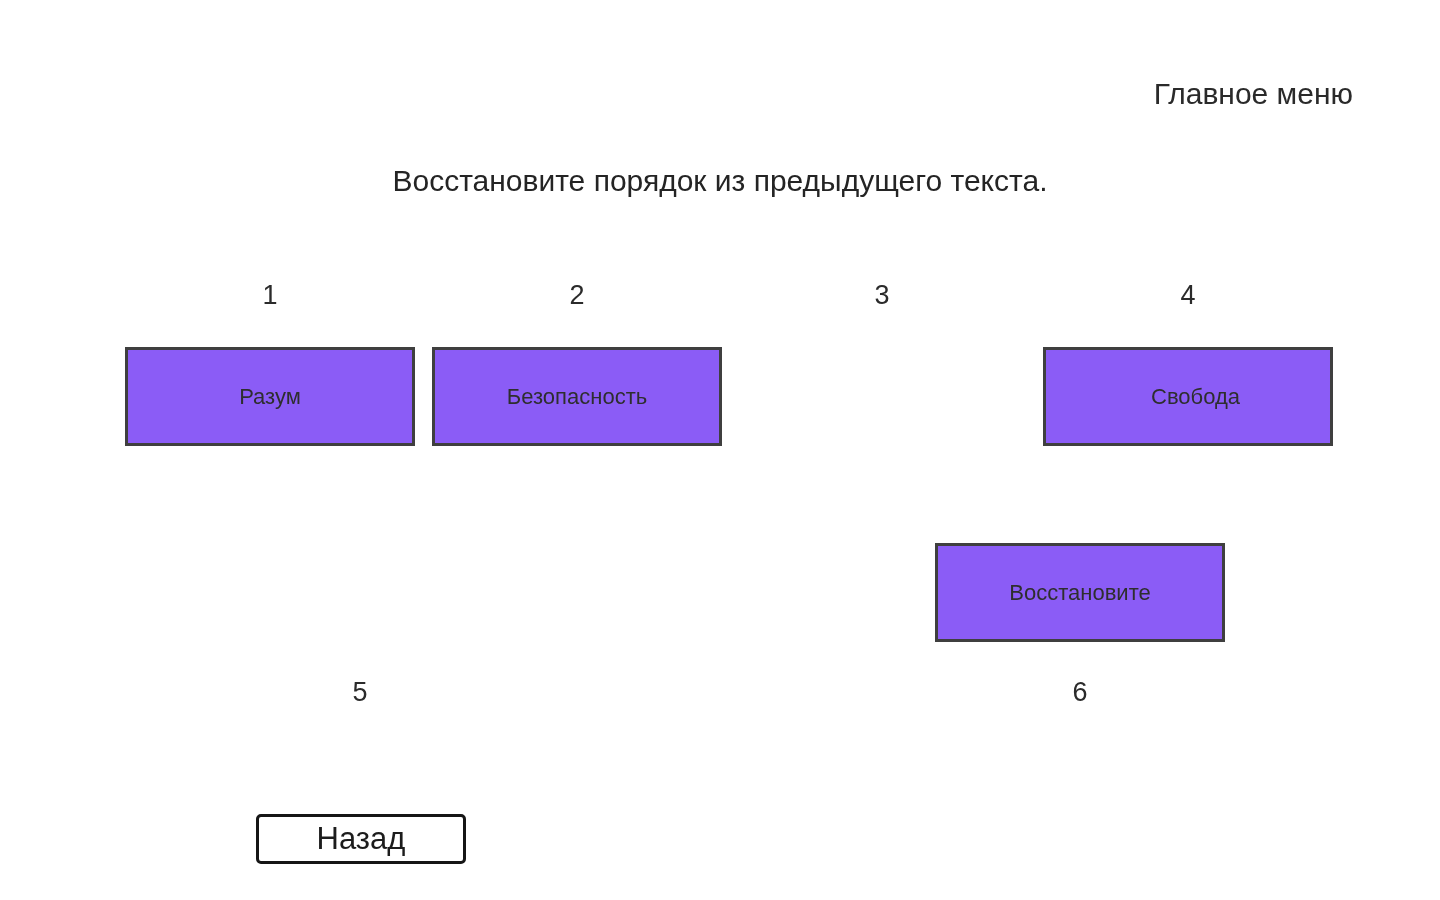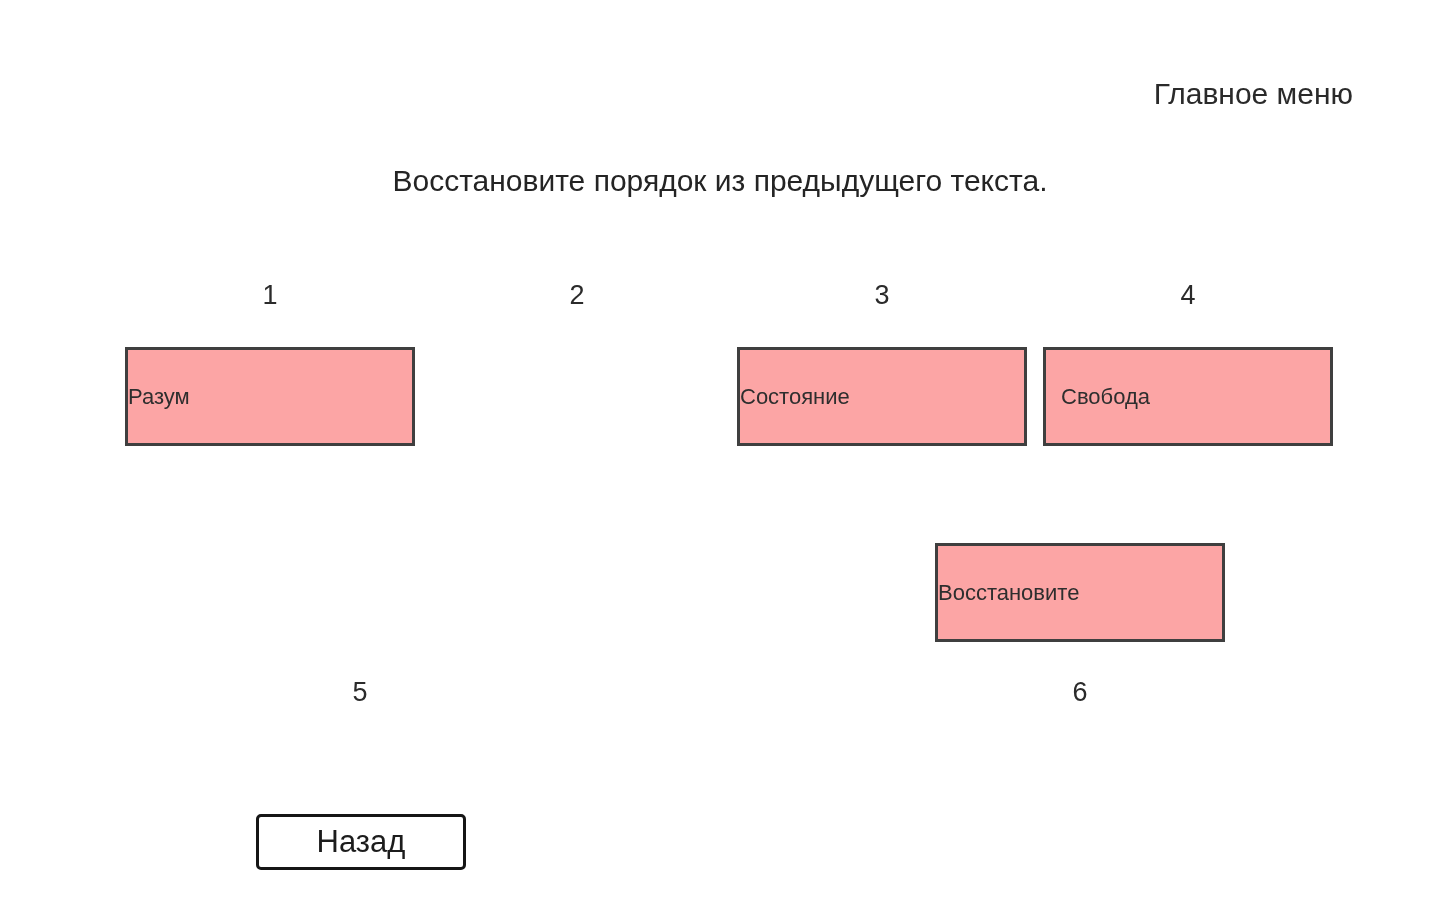--- a/index.html
+++ b/index.html
@@ -44,44 +44,44 @@
     font-size: 27px;
     line-height: 30px;
     color: #2b2b2b;
   }
   .word-box {
     position: absolute;
     width: 290px;
     height: 99px;
     box-sizing: border-box;
     border: 3px solid #3f3f3f;
-    background: #fca5a5;
+    background: #8b5cf6;
     display: flex;
     align-items: center;
-    justify-content: flex-start;
+    justify-content: center;
     font-size: 22px;
     color: #2e2e2e;
     cursor: pointer;
     user-select: none;
   }
   .n1 { left: 125px; top: 236px; }
   .n2 { left: 432px; top: 236px; }
   .n3 { left: 737px; top: 236px; }
   .n4 { left: 1043px; top: 236px; }
   .b1 { left: 125px; top: 303px; }
   .b2 { left: 432px; top: 303px; }
   .b3 { left: 737px; top: 303px; }
   .b4 { left: 1043px; top: 303px; padding-left: 15px; }
   .b5 { left: 215px; top: 499px; }
   .b6 { left: 935px; top: 499px; }
   .n5 { left: 215px; top: 633px; }
   .n6 { left: 935px; top: 633px; }
   .btn {
     position: absolute;
-    height: 56px;
+    height: 50px;
     box-sizing: border-box;
     border: 3px solid #161616;
     border-radius: 5px;
     background: #ffffff;
     display: flex;
     align-items: center;
     justify-content: center;
     font-size: 31px;
     color: #1c1c1c;
     font-family: "Liberation Sans", sans-serif;
@@ -101,22 +101,22 @@
   <div class="instruction">Восстановите порядок из предыдущего текста.</div>
 
   <div class="num n1">1</div>
   <div class="num n2">2</div>
   <div class="num n3">3</div>
   <div class="num n4">4</div>
 
   <div class="word-box b1">
     <span>Разум</span>
   </div>
-  <div class="word-box b3">
-    <span>Состояние</span>
+  <div class="word-box b2">
+    <span>Безопасность</span>
   </div>
   <div class="word-box b4">
     <span>Свобода</span>
   </div>
 
   <div class="word-box b6">
     <span>Восстановите</span>
   </div>
 
   <div class="num n5">5</div>

